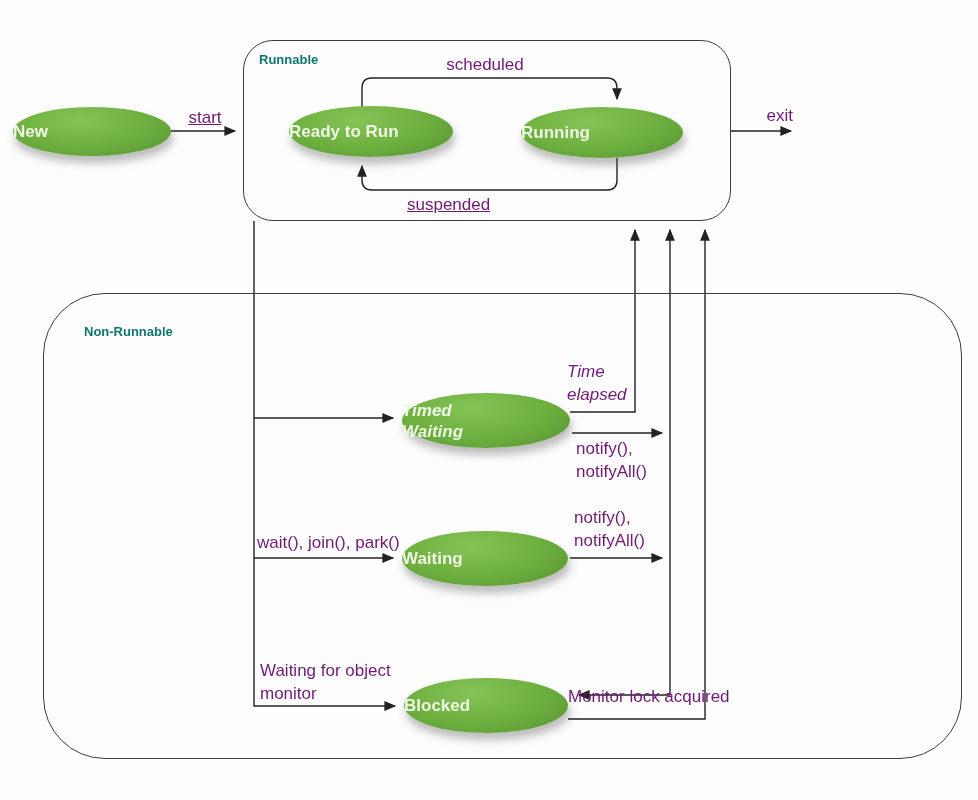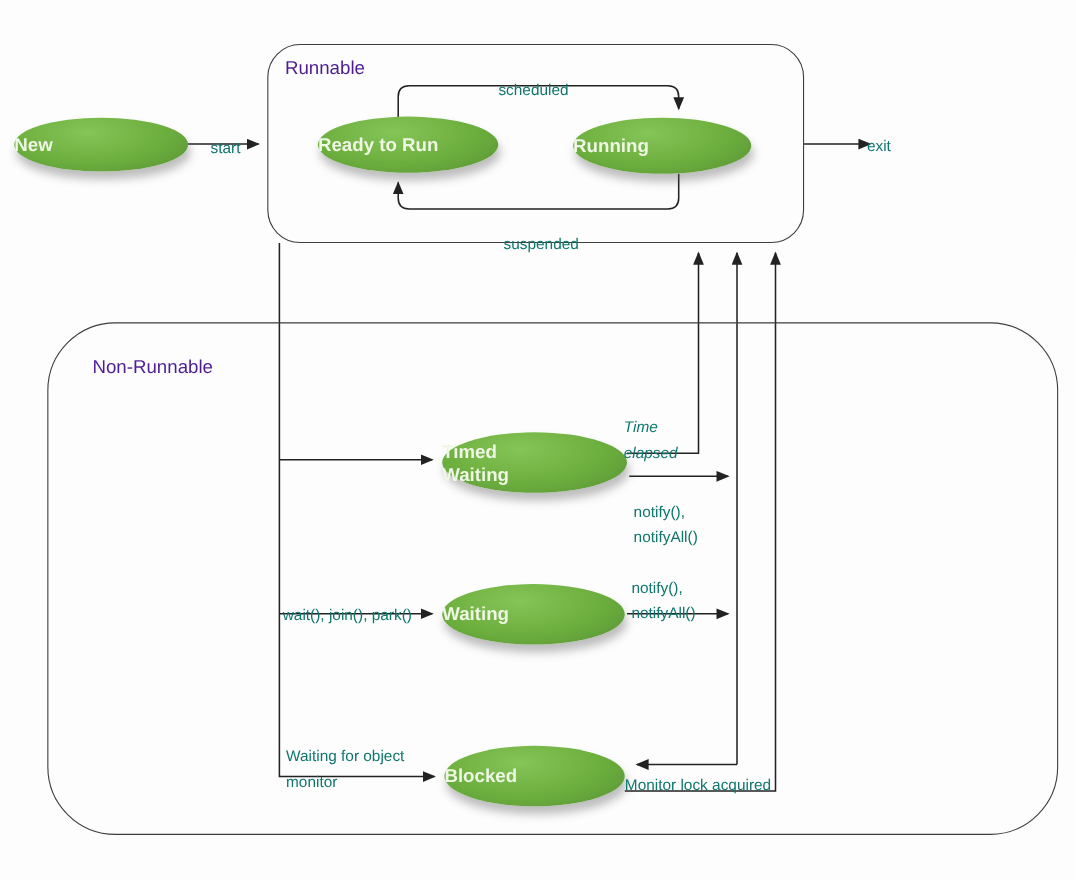--- a/index.html
+++ b/index.html
@@ -18,23 +18,23 @@
   .box {
     position: absolute;
     border: 1.4px solid #3d3d3d;
     background: transparent;
   }
   .box.runnable   { left: 243px; top: 40px;  width: 488px; height: 181px; border-radius: 30px; }
   .box.nonrunnable{ left: 43px;  top: 293px; width: 919px; height: 466px; border-radius: 62px; }
 
   .box-title {
     position: absolute;
-    font-size: 17px;
-    font-weight: normal;
-    color: #4c1d95;
+    font-size: 13px;
+    font-weight: bold;
+    color: #0f766e;
     white-space: nowrap;
   }
   .title-runnable    { left: 259px; top: 52px; }
   .title-nonrunnable { left: 84px;  top: 324px; }
 
   .state {
     position: absolute;
     border-radius: 50%;
     background: radial-gradient(ellipse at 42% 28%, #85c457 0%, #6cae3e 55%, #569134 100%);
     box-shadow: 2px 7px 9px rgba(90,90,90,0.40);
@@ -45,36 +45,35 @@
     color: #eef6e4;
     font-size: 17px;
     font-weight: 600;
     text-align: center;
     line-height: 21px;
   }
   .state-new         { left: 13px;  top: 107px; width: 158px; height: 49px; }
   .state-ready       { left: 289px; top: 106px; width: 164px; height: 51px; }
   .state-running     { left: 521px; top: 107px; width: 162px; height: 51px; }
   .state-terminated  { left: 797px; top: 105px; width: 168px; height: 52px; }
-  .state-timed       { left: 402px; top: 393px; width: 168px; height: 55px; }
+  .state-timed       { left: 402px; top: 393px; width: 168px; height: 55px; font-style: italic; }
   .state-waiting     { left: 402px; top: 531px; width: 166px; height: 55px; }
   .state-blocked     { left: 404px; top: 678px; width: 164px; height: 55px; }
 
   .edge-label {
     position: absolute;
-    font-size: 14px;
-    color: #0f766e;
+    font-size: 17px;
+    color: #701a75;
     line-height: 22.5px;
     white-space: nowrap;
-    margin-top: 16px;
   }
-  .lbl-start     { left: 170px; top: 107px; width: 70px;  text-align: center; }
-  .lbl-exit      { left: 768px; top: 105px; width: 62px;  text-align: center; }
+  .lbl-start     { left: 170px; top: 107px; width: 70px;  text-align: center; text-decoration: underline; }
+  .lbl-exit      { left: 731px; top: 105px; width: 62px;  text-align: right; }
   .lbl-scheduled { left: 400px; top: 54px;  width: 170px; text-align: center; }
-  .lbl-suspended { left: 407px; top: 194px; width: 170px; text-align: center; }
+  .lbl-suspended { left: 407px; top: 194px; width: 170px; text-align: left; text-decoration: underline; }
   .lbl-sleep     { left: 266px; top: 296px; }
   .lbl-timeelapsed { left: 567px; top: 361px; font-style: italic; }
   .lbl-notify-tw { left: 576px; top: 438px; }
   .lbl-waitjoin  { left: 257px; top: 532px; text-align: right; }
   .lbl-notify-w  { left: 574px; top: 507px; }
   .lbl-objmon    { left: 260px; top: 660px; }
   .lbl-monacq    { left: 568px; top: 686px; }
 </style>
 </head>
 <body>

